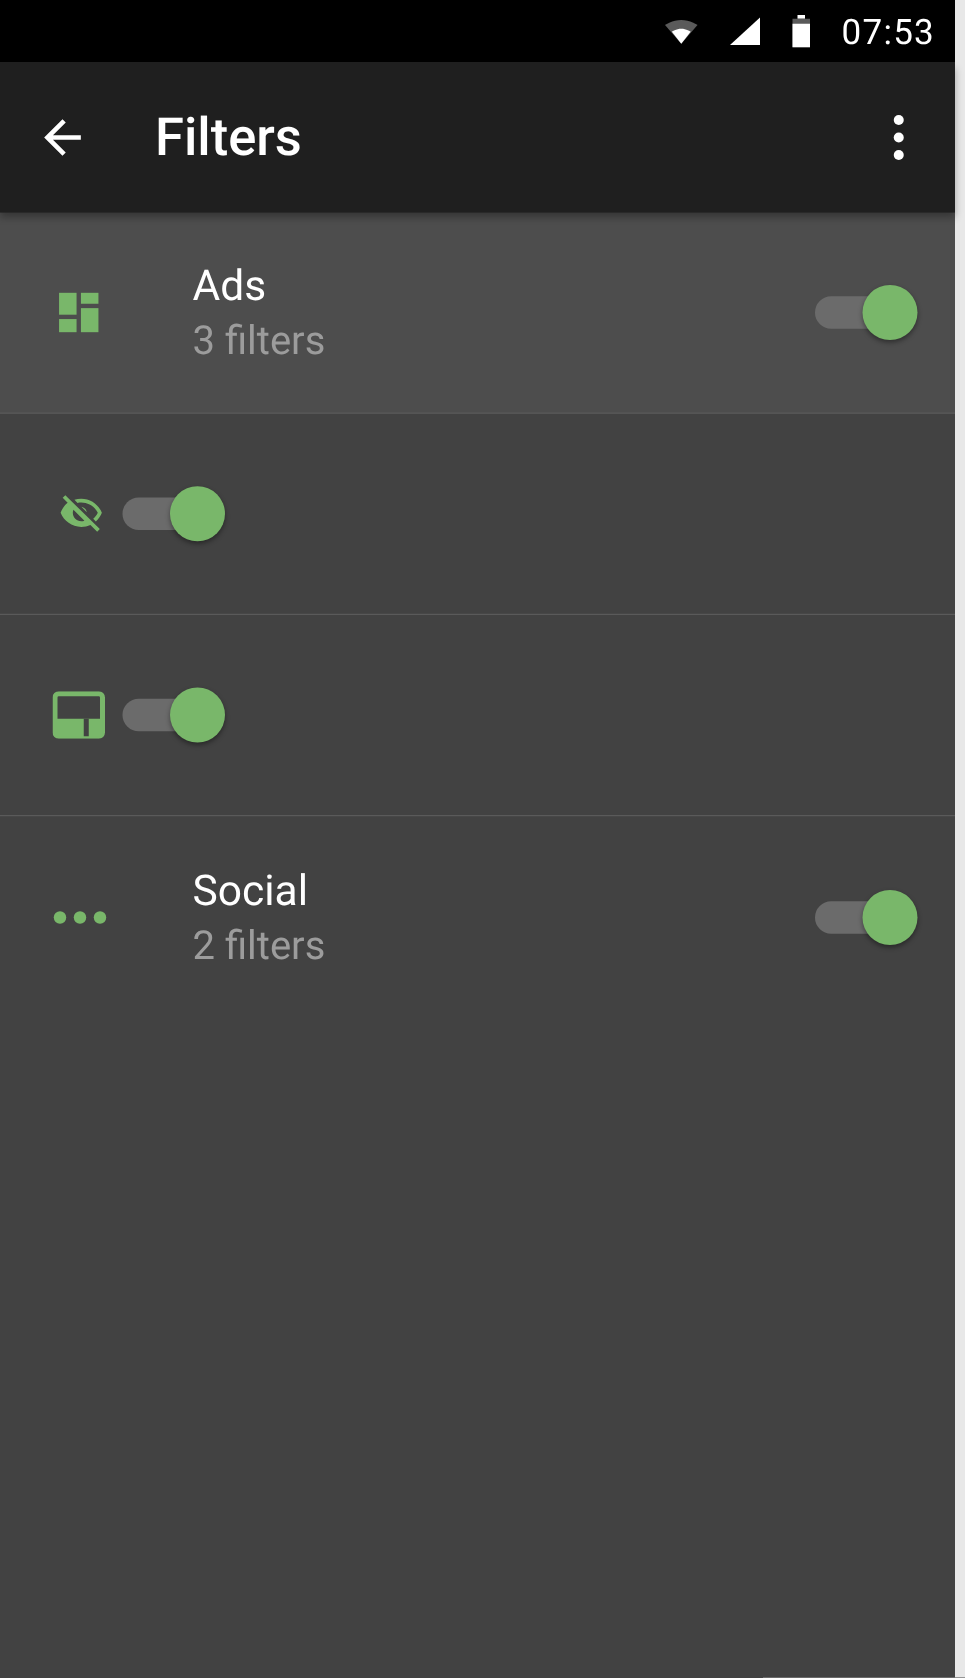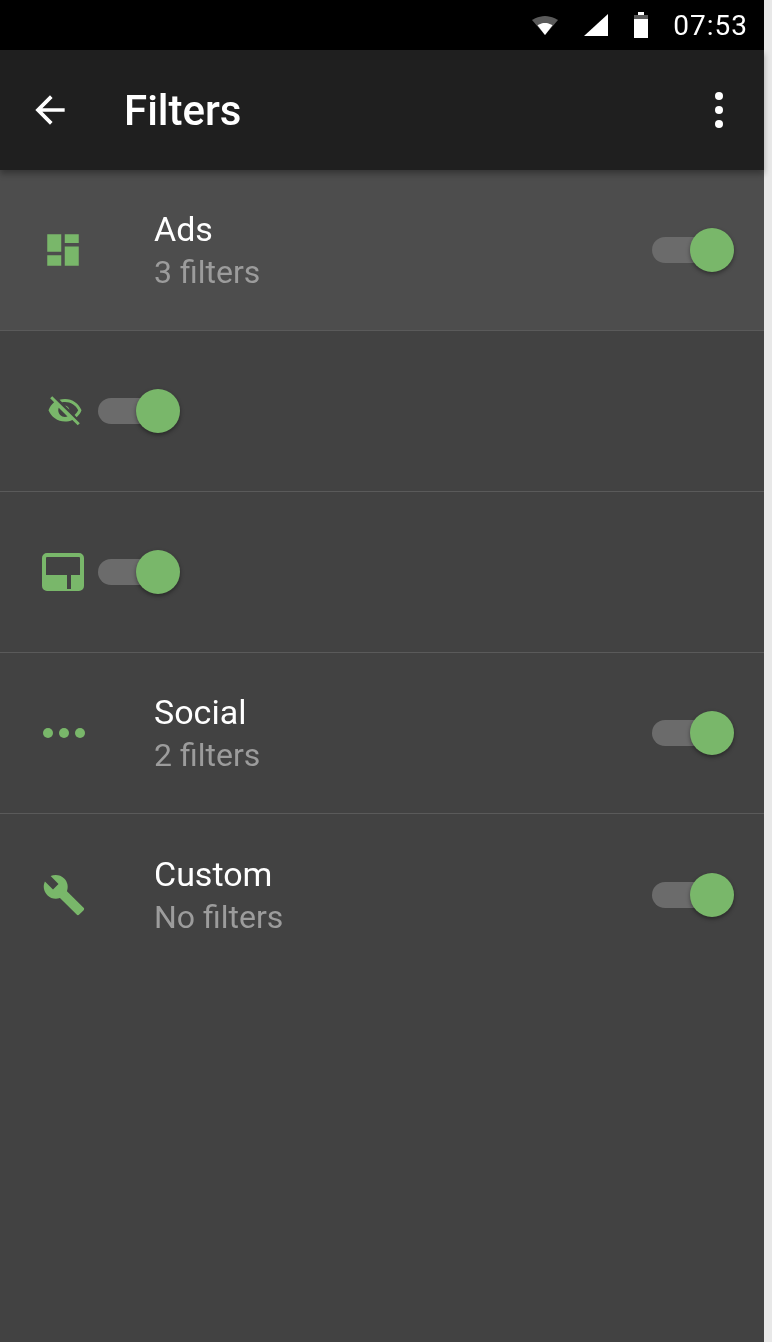--- a/index.html
+++ b/index.html
@@ -223,30 +223,15 @@
       <div class="texts">
         <div class="title-text">Social</div>
         <div class="subtitle-text">2 filters</div>
       </div>
       <div class="switch">
           <div class="track"></div>
           <div class="thumb"></div>
         </div>
     </div>
 
-    <div class="row">
-      <div class="icon-slot">
-        <svg width="44" height="44" viewBox="0 0 24 24" fill="#79b76a">
-          <path d="M22.7 19l-9.1-9.1c.9-2.3.4-5-1.5-6.9-2-2-5-2.4-7.4-1.3L9 6 6 9 1.6 4.7C.4 7.1.9 10.1 2.9 12.1c1.9 1.9 4.6 2.4 6.9 1.5l9.1 9.1c.4.4 1 .4 1.4 0l2.3-2.3c.5-.4.5-1.1.1-1.4z"></path>
-        </svg>
-      </div>
-      <div class="texts">
-        <div class="title-text">Custom</div>
-        <div class="subtitle-text">No filters</div>
-      </div>
-      <div class="switch">
-          <div class="track"></div>
-          <div class="thumb"></div>
-        </div>
-    </div>
 
   </div>
 </div>
 
 </body></html>

